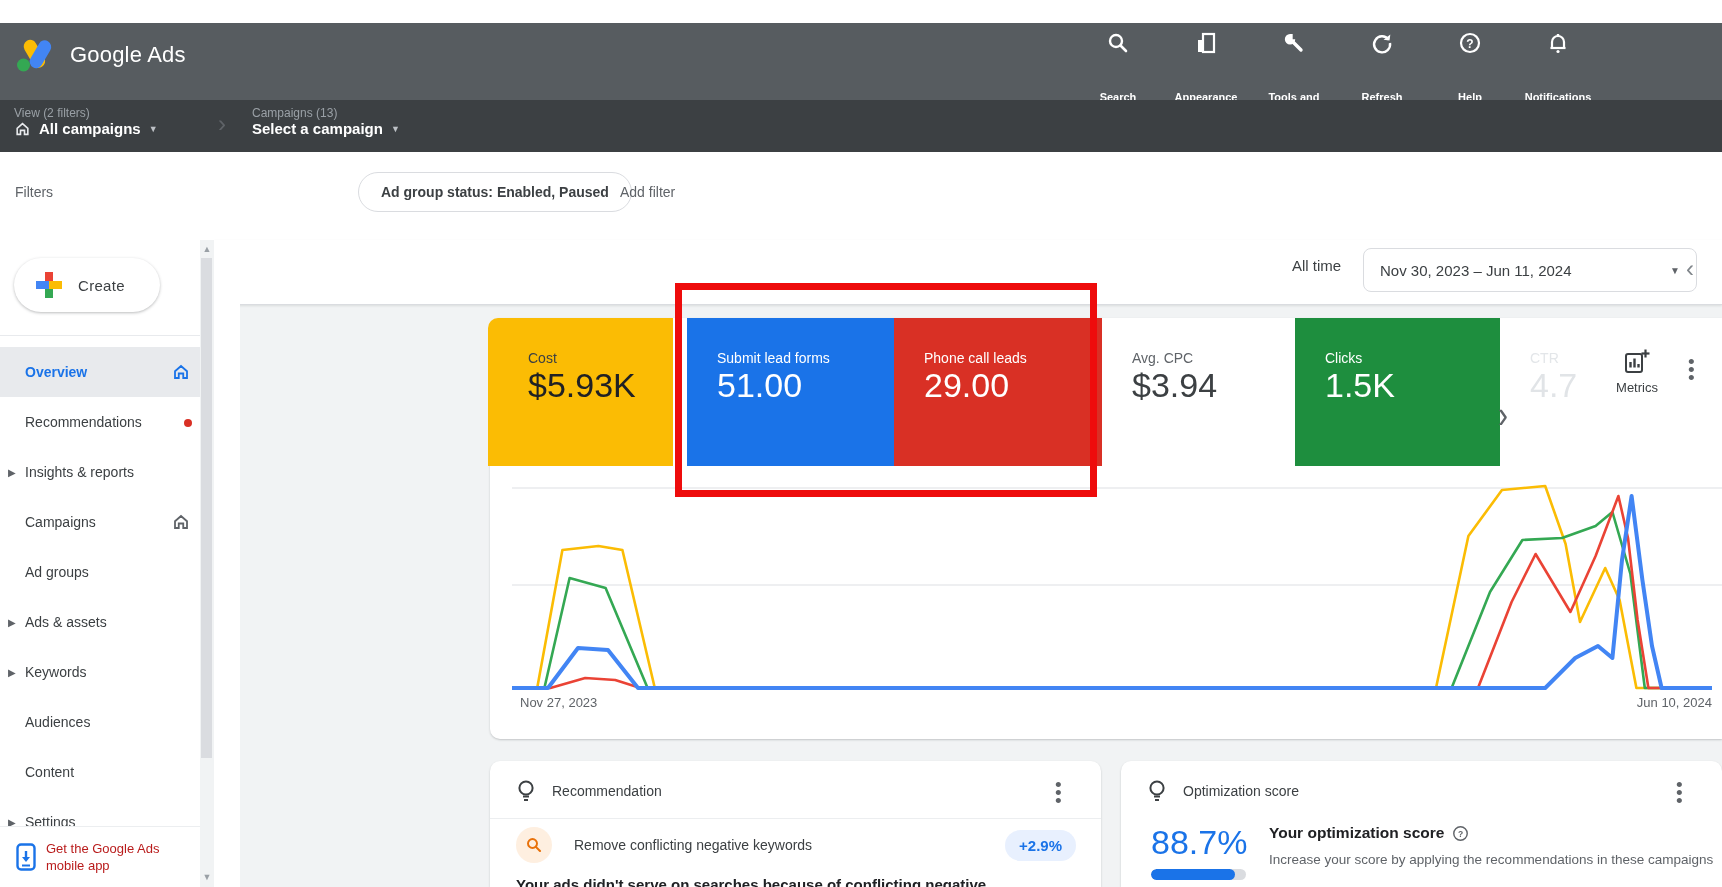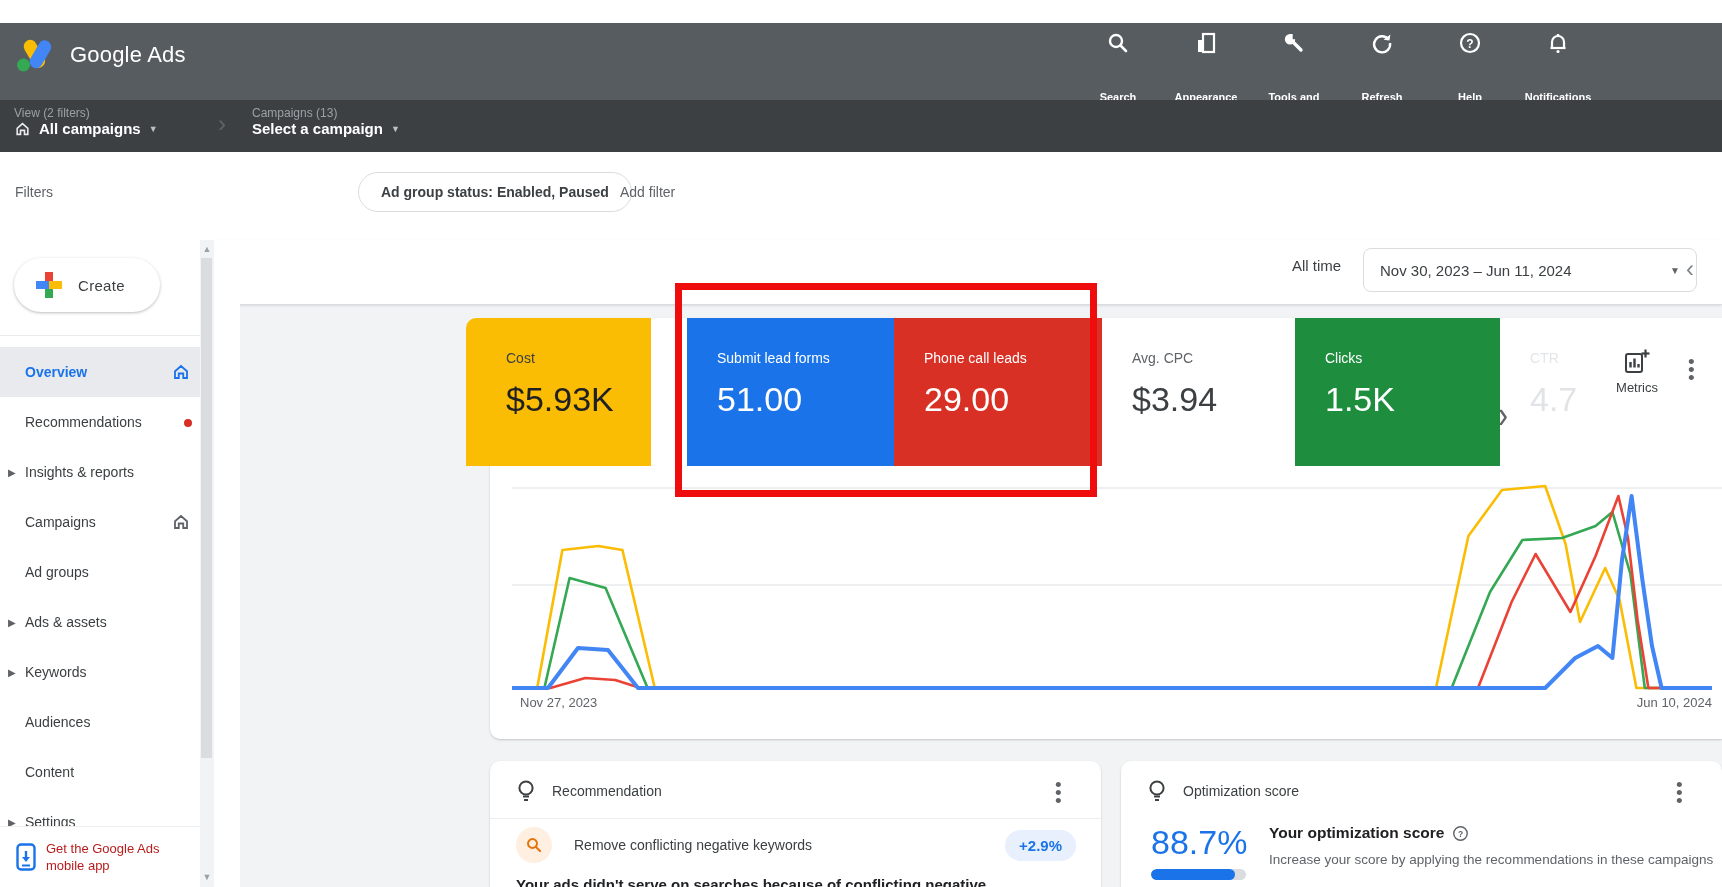--- a/index.html
+++ b/index.html
@@ -77,22 +77,22 @@
       display:flex;align-items:center;justify-content:space-between;padding:0 16px;box-sizing:border-box;cursor:pointer;}
   #date-value{font-size:15px;color:#3c4043;}
   #date-caret{font-size:10px;color:#5f6368;}
   #collapse-chevron{left:1686px;top:255px;font-size:24px;color:#80868b;cursor:pointer;font-weight:lighter;}
 
   
   #chart-panel{left:490px;top:318px;width:1232px;height:421px;background:#fff;border-radius:10px 0 0 10px;
       box-shadow:0 1px 2px rgba(60,64,67,.25);}
   .scorecard{position:absolute;top:318px;height:148px;box-sizing:border-box;padding:32px 0 0 30px;cursor:pointer;}
   .scorecard .sc-label{font-size:14px;}
-  .scorecard .sc-value{font-size:34px;margin-top:14px;}
-  #card-cost{left:466px;width:185px;background:#fbbc04;border-radius:10px 0 0 0;padding-left:40px;}
+  .scorecard .sc-value{font-size:34px;}
+  #card-cost{left:488px;width:185px;background:#fbbc04;border-radius:10px 0 0 0;padding-left:40px;}
   #card-cost .sc-label{color:#3c4043;}
   #card-cost .sc-value{color:#202124;}
   #card-leadform{left:687px;width:207px;background:#1a73e8;}
   #card-phone{left:894px;width:208px;background:#d93025;}
   #card-leadform .sc-label,#card-leadform .sc-value,#card-phone .sc-label,#card-phone .sc-value,
   #card-clicks .sc-label,#card-clicks .sc-value{color:#fff;}
   #card-cpc{left:1102px;width:193px;background:#fff;}
   #card-cpc .sc-label{color:#5f6368;}
   #card-cpc .sc-value{color:#3c4043;}
   #card-clicks{left:1295px;width:205px;background:#1e8e3e;}

